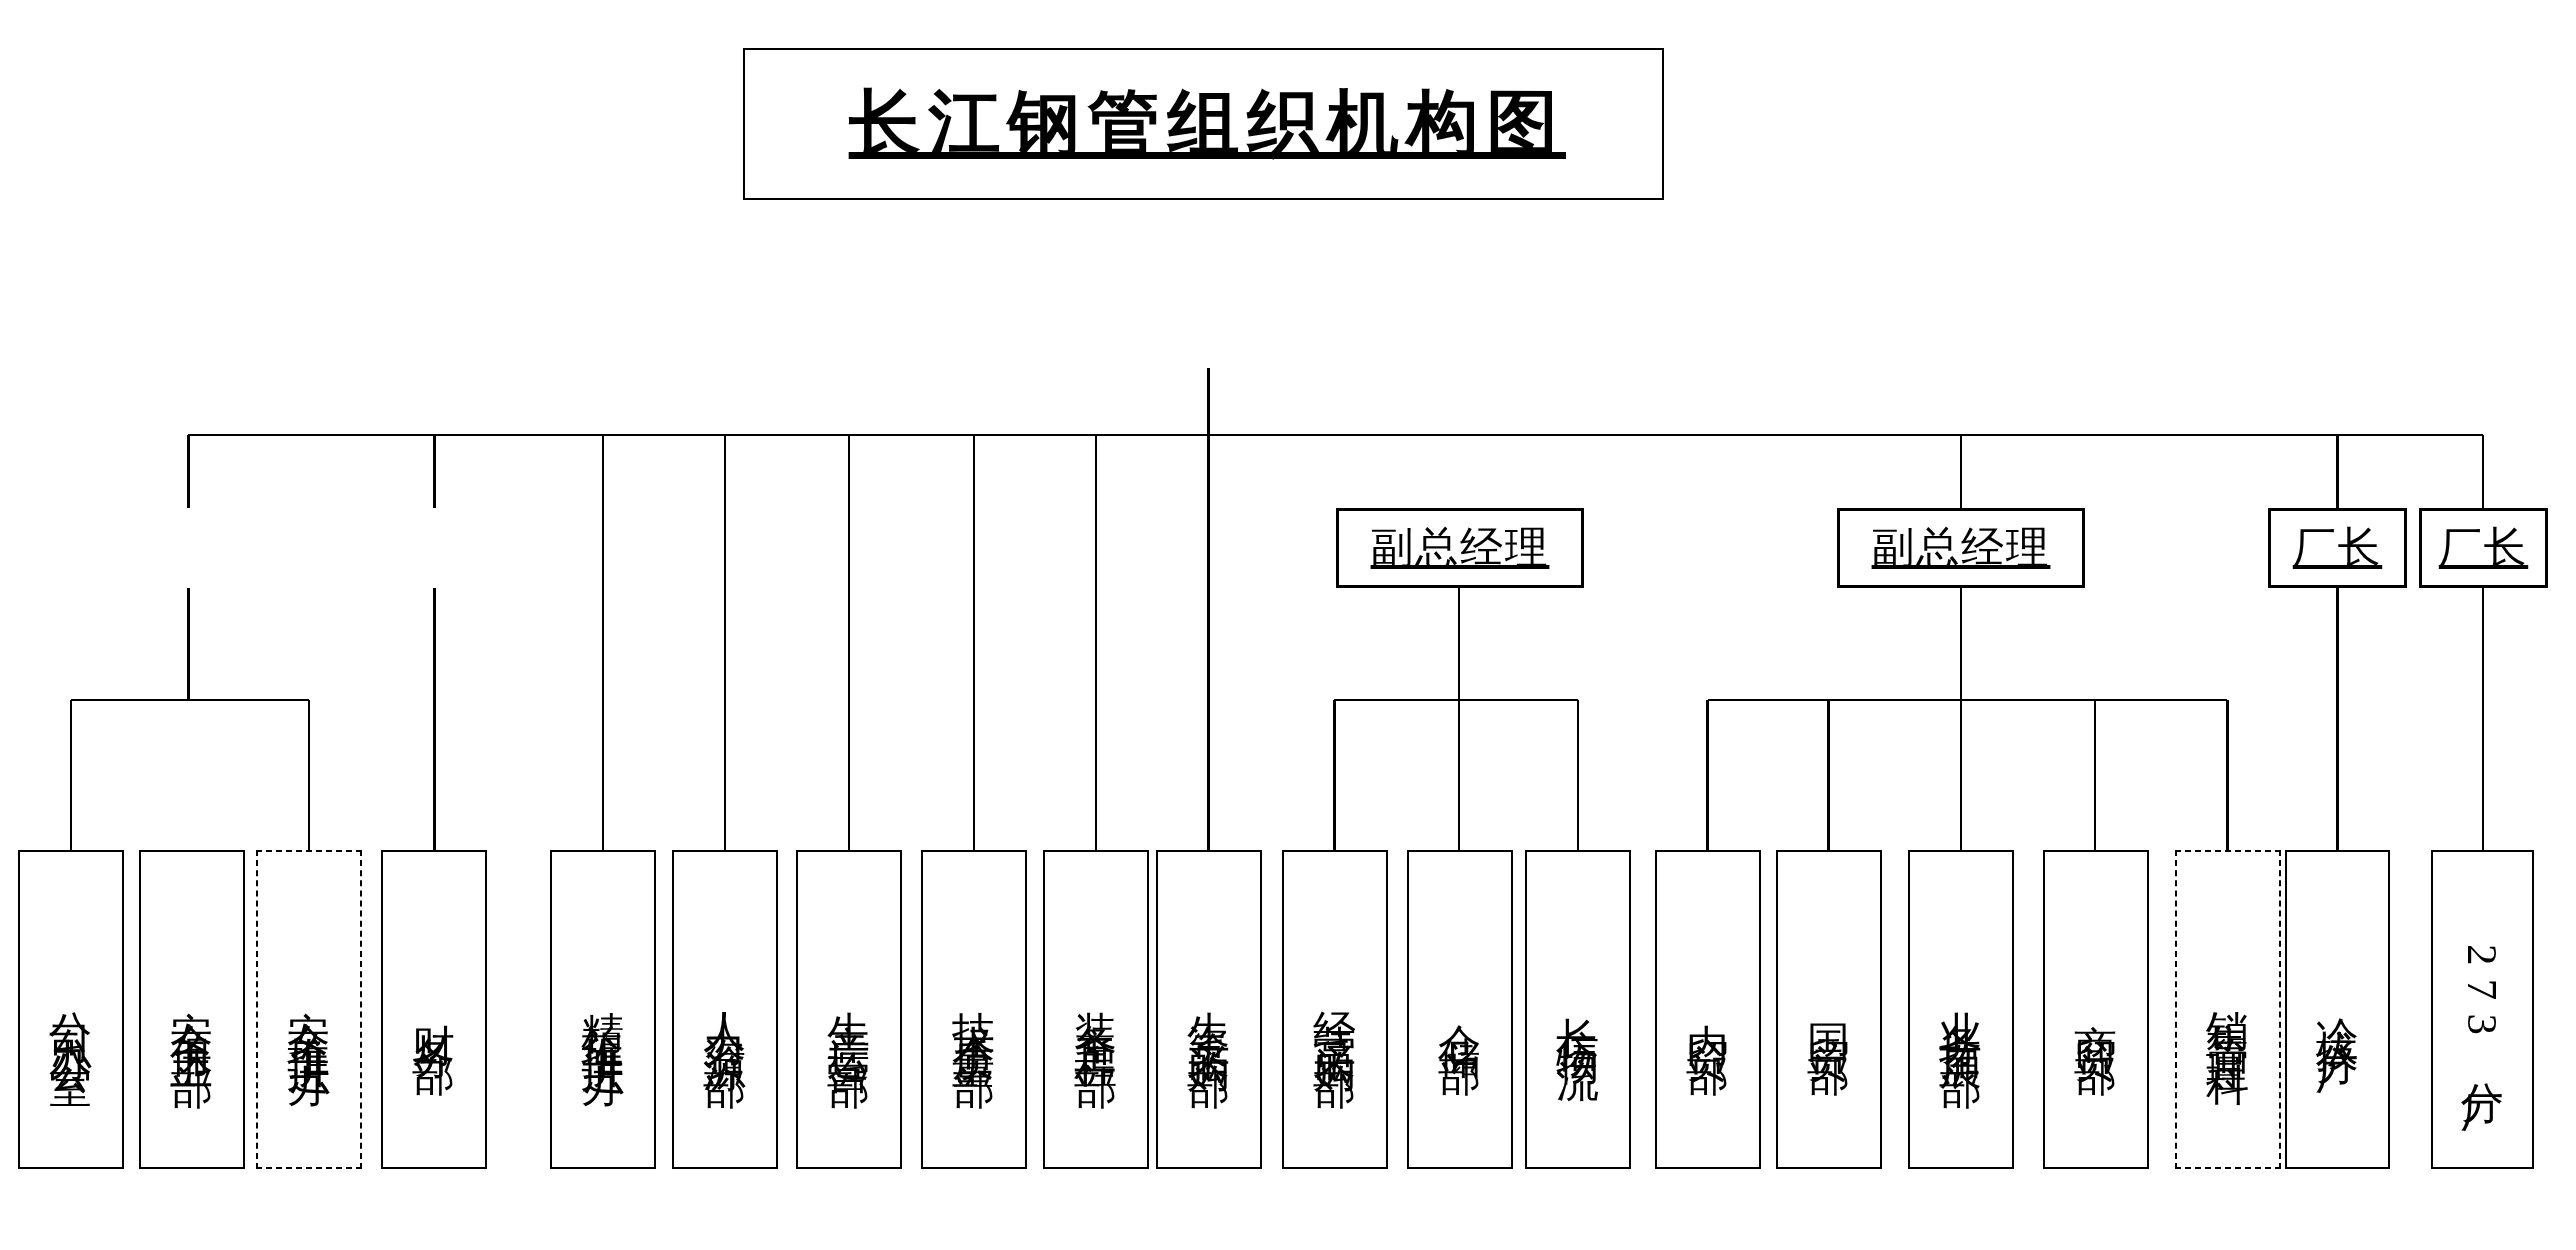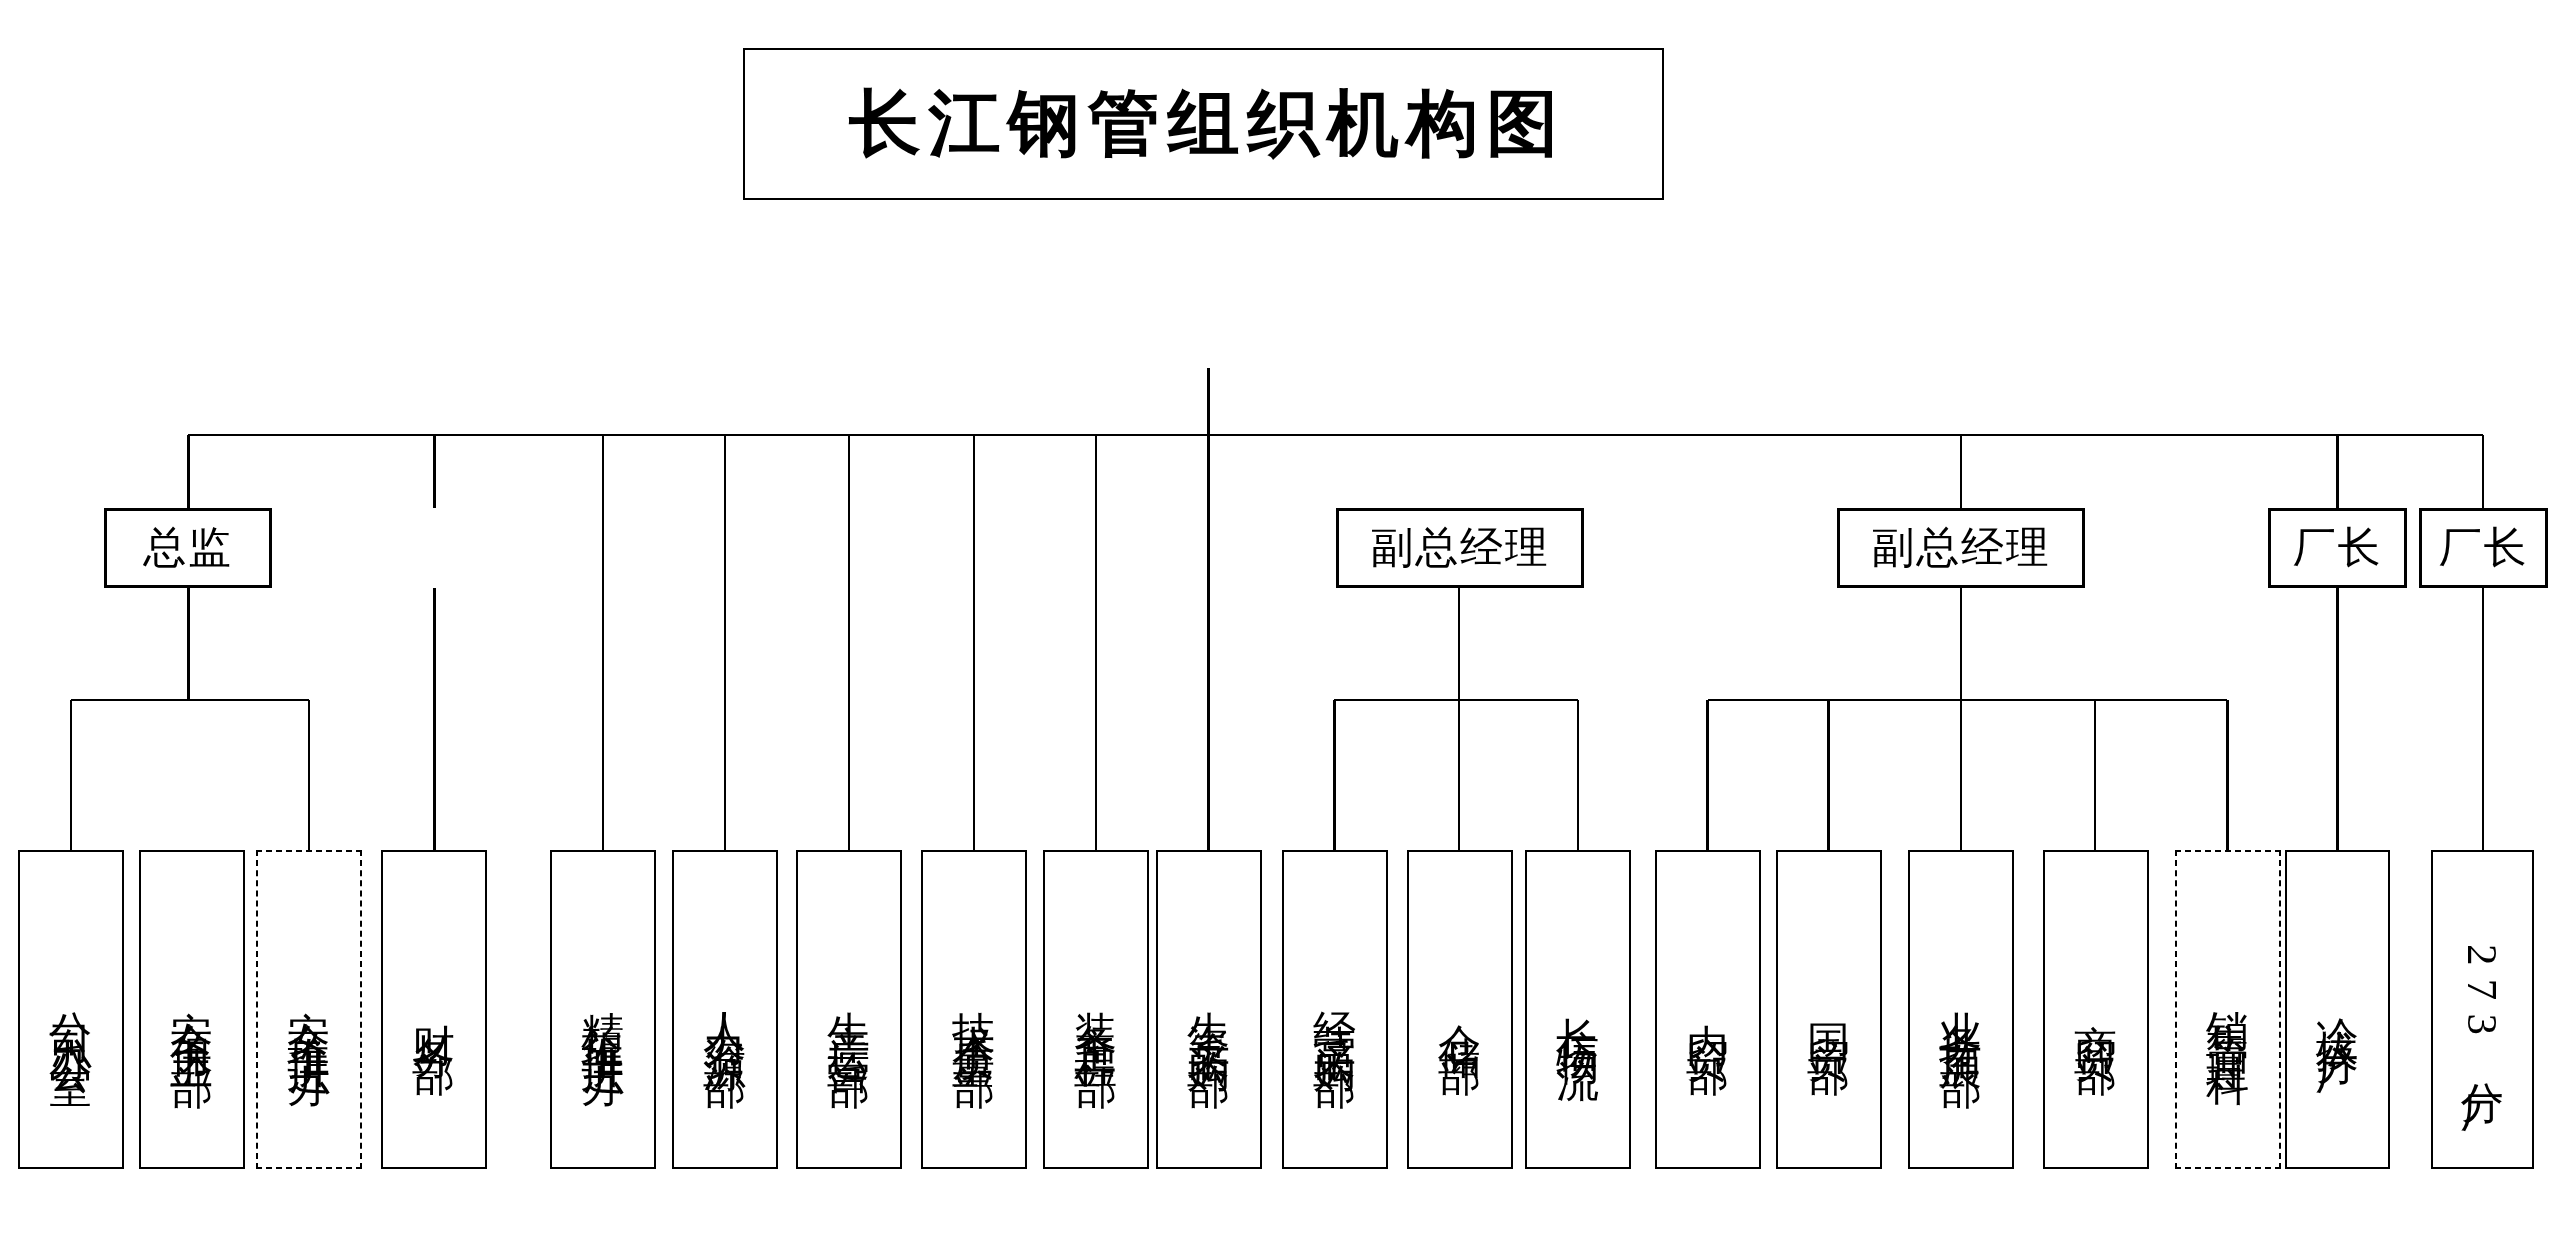--- a/index.html
+++ b/index.html
@@ -11,20 +11,21 @@
     color:#000;
     overflow:hidden;
   }
   .wires{position:absolute;left:0;top:0;width:2576px;height:1250px;}
   .box{
     position:absolute;
     background:#ffffff;
     display:flex;align-items:center;justify-content:center;
     box-sizing:border-box;
     text-align:center;
+    text-decoration:underline;
   }
   .title-box{
     left:743px;top:48px;width:921px;height:152px;
     border:2.8px solid #000;
   }
   .title-box .t{font-size:72px;font-weight:bold;letter-spacing:7.7px;text-indent:7.7px;white-space:nowrap;}
   .node{border:3.3px solid #000;}
   .node .t{font-size:43px;letter-spacing:1.7px;white-space:nowrap;}
   .root{left:1035px;top:287px;width:347px;height:81px;}
   .ex1{left:104px;top:508px;width:168px;height:80px;}
@@ -101,23 +102,20 @@
 
     <line x1="4248" y1="1068" x2="4248" y2="1545"></line>
     <line x1="4512" y1="1068" x2="4512" y2="1545"></line>
   </svg>
 
   <div class="box title-box">
     <span class="t">长江钢管组织机构图</span>
   </div>
 
 
-  <div class="box node ex1">
-    <span class="t">总监</span>
-  </div>
   <div class="box node ex3">
     <span class="t">副总经理</span>
   </div>
   <div class="box node ex4">
     <span class="t">副总经理</span>
   </div>
   <div class="box node ex5">
     <span class="t">厂长</span>
   </div>
   <div class="box node ex6">

